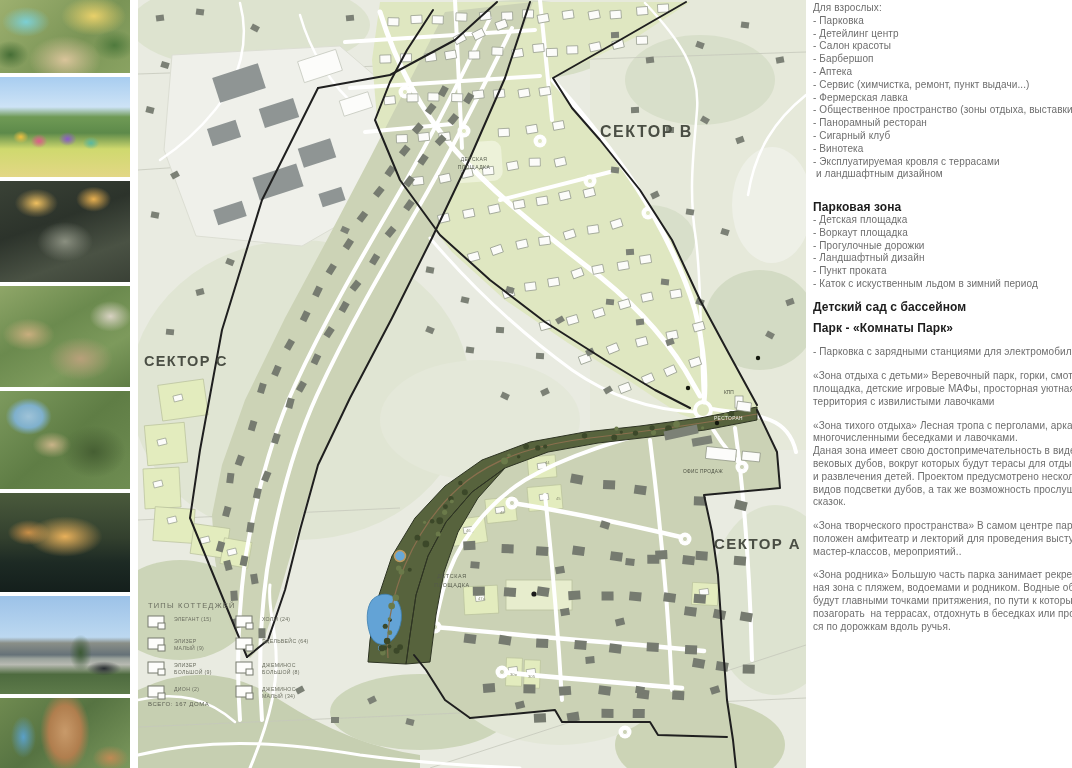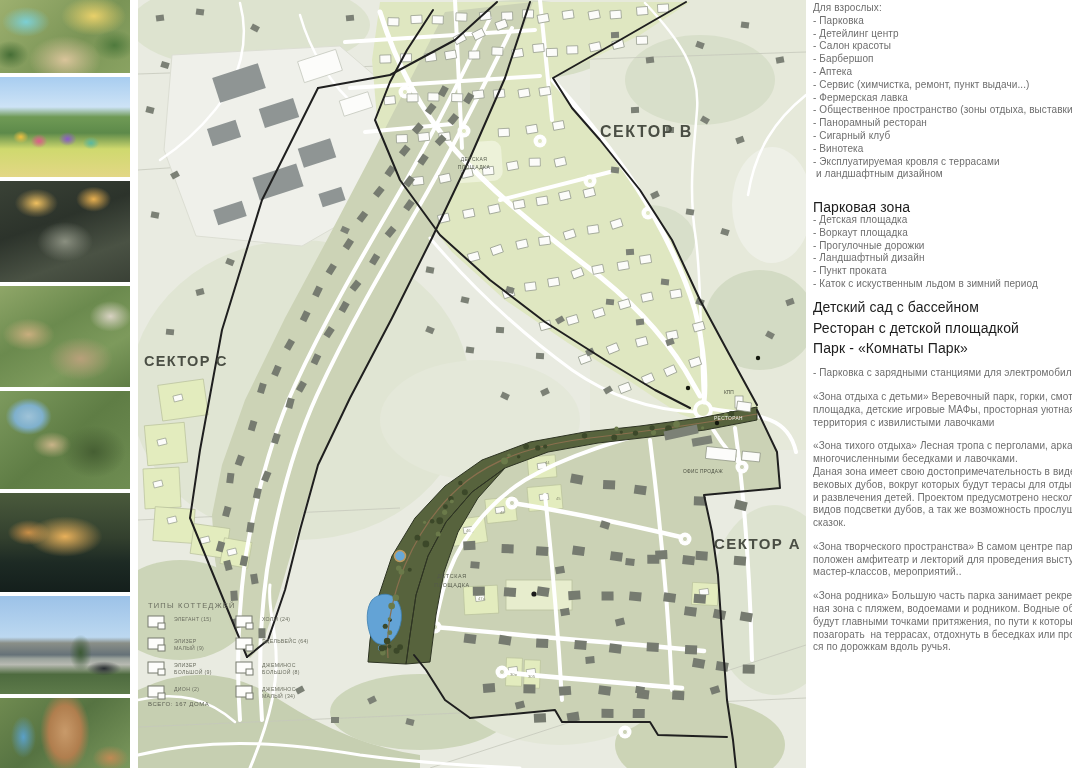--- a/index.html
+++ b/index.html
@@ -48,21 +48,21 @@
       radial-gradient(32px 52px at 50% 45%,#c89a6a 0%,#b07e4e 50%,transparent 78%),
       radial-gradient(18px 30px at 18% 52%,#5aa0c8 0%,transparent 70%),
       radial-gradient(26px 18px at 85% 80%,#c08a54 0%,transparent 70%),
       linear-gradient(140deg,#6f8a50 0%,#567342 45%,#7d9a5e 100%)}
   
   #map{position:absolute;left:0;top:0;z-index:1}
   
   .panel{position:absolute;left:806px;top:0;width:266px;height:768px;background:#fff;z-index:3;
          padding:2px 0 0 7px;box-sizing:border-box}
   .blk{white-space:pre;font-size:10px;line-height:12.8px;color:#6e6e6e;letter-spacing:.1px}
-  .blk.b{font-weight:normal;color:#1c1c1c;font-size:14px}
+  .blk.b{font-weight:bold;color:#1c1c1c;font-size:12px}
 </style>
 </head>
 <body>
 
 <svg id="map" width="1072" height="768" viewBox="0 0 1072 768">
   <g>
     <rect x="138" y="0" width="670" height="768" fill="#e9ebe1"></rect>
     <ellipse cx="250" cy="25" rx="120" ry="45" fill="#dde3cf"></ellipse>
     <ellipse cx="520" cy="40" rx="100" ry="40" fill="#d6dec5"></ellipse>
     <ellipse cx="330" cy="120" rx="90" ry="50" fill="#dfe4d2"></ellipse>
@@ -592,21 +592,20 @@
 - Эксплуатируемая кровля с террасами
  и ландшафтным дизайном</div>
     <div class="blk b" style="margin-bottom: 0px;">Парковая зона</div>
     <div class="blk" style="margin-bottom: 9px;">- Детская площадка
 - Воркаут площадка
 - Прогулочные дорожки
 - Ландшафтный дизайн
 - Пункт проката
 - Каток с искуственным льдом в зимний период</div>
     <div class="blk b" style="margin-bottom: 8px; margin-top: 10px;">Детский сад с бассейном</div>
-    <div class="blk b" style="margin-bottom: 8px;">Ресторан с детской площадкой</div>
     <div class="blk b" style="margin-bottom: 12px;">Парк - «Комнаты Парк»</div>
     <div class="blk" style="margin-bottom: 11px;">- Парковка с зарядными станциями для электромобиля</div>
     <div class="blk" style="margin-bottom: 11px;">«Зона отдыха с детьми» Веревочный парк, горки, смотровая
 площадка, детские игровые МАФы, просторная уютная
 территория с извилистыми лавочками</div>
     <div class="blk" style="margin-bottom: 11px;">«Зона тихого отдыха» Лесная тропа с перголами, арками,
 многочисленными беседками и лавочками.
 Даная зона имеет свою достопримечательность в виде
 вековых дубов, вокруг которых будут терасы для отдыха
 и развлечения детей. Проектом предусмотрено несколько

